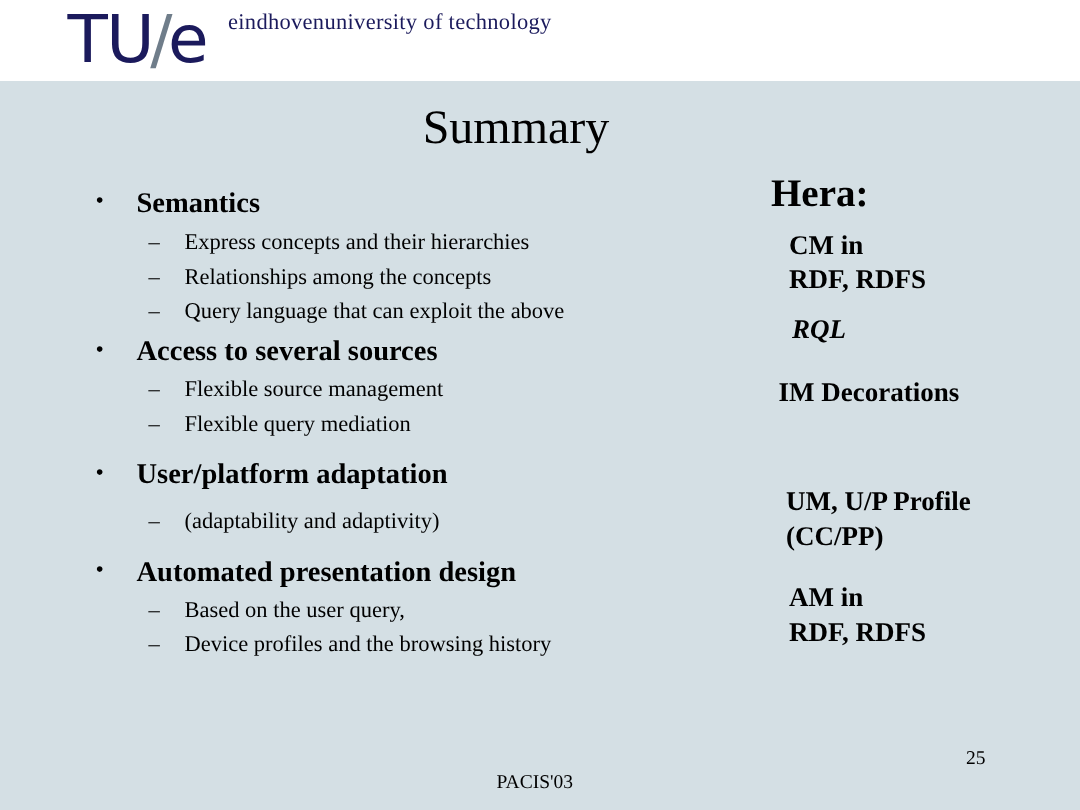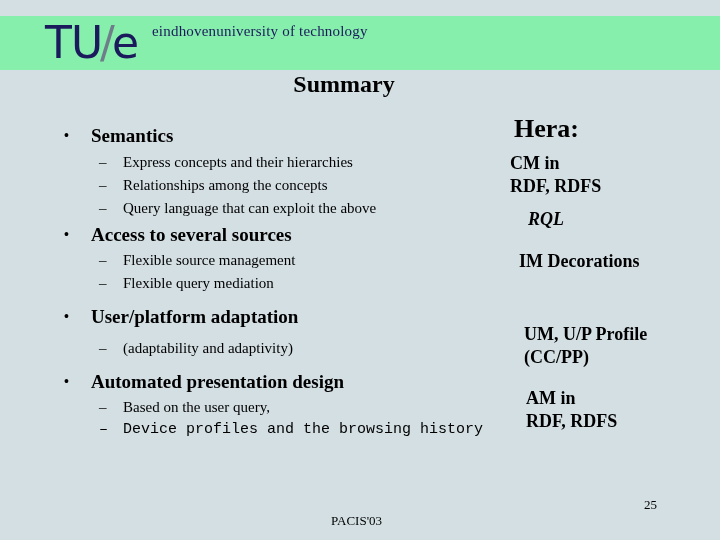--- a/index.html
+++ b/index.html
@@ -13,22 +13,21 @@
       overflow: hidden;
       background: #d4dfe4;
       font-family: "Liberation Serif", serif;
       color: #000;
     }
     .header {
       position: absolute;
       left: 0; top: 0;
       width: 720px;
       height: 54px;
-      background: #86efac;
-      margin-top: 16px;
+      background: #ffffff;
     }
     .logo {
       position: absolute;
       left: 45px;
       top: 2px;
       font-family: "DejaVu Sans", sans-serif;
       font-size: 44px;
       line-height: 50px;
       color: #1b1a5c;
       letter-spacing: -1px;
@@ -48,22 +47,22 @@
       color: #1b1a5c;
       white-space: nowrap;
       letter-spacing: 0.2px;
     }
     .title {
       position: absolute;
       left: 0;
       width: 688px;
       top: 64px;
       text-align: center;
-      font-size: 24px;
-      font-weight: bold;
+      font-size: 32px;
+      font-weight: normal;
       line-height: 40px;
     }
     .left-col {
       position: absolute;
       left: 0;
       top: 0;
       width: 480px;
     }
     .bullet {
       position: absolute;
@@ -153,28 +152,28 @@
   <div class="sub" style="top:338px;">
     <span class="dash">–</span><span>(adaptability and adaptivity)</span>
   </div>
 
   <div class="bullet" style="top:370px;">
     <span class="dot">•</span><span>Automated presentation design</span>
   </div>
   <div class="sub" style="top:397px;">
     <span class="dash">–</span><span>Based on the user query,</span>
   </div>
-  <div class="sub" style="top:420px;font-family:Liberation Mono, monospace;">
+  <div class="sub" style="top:420px;">
     <span class="dash">–</span><span>Device profiles and the browsing history</span>
   </div>
 </div>
 
 <div class="right hera" style="left:514px; top:114px;">Hera:</div>
 
-<div class="right" style="left:510px; top:152px;font-family:Liberation Serif, serif;">
+<div class="right" style="left:526px; top:152px;font-family:Liberation Serif, serif;">
   <div>CM in</div>
   <div>RDF, RDFS</div>
 </div>
 
 <div class="right" style="left:528px; top:208px;font-style:italic;">
   <div>RQL</div>
 </div>
 
 <div class="right" style="left:519px; top:250px;">
   <div>IM Decorations</div>

